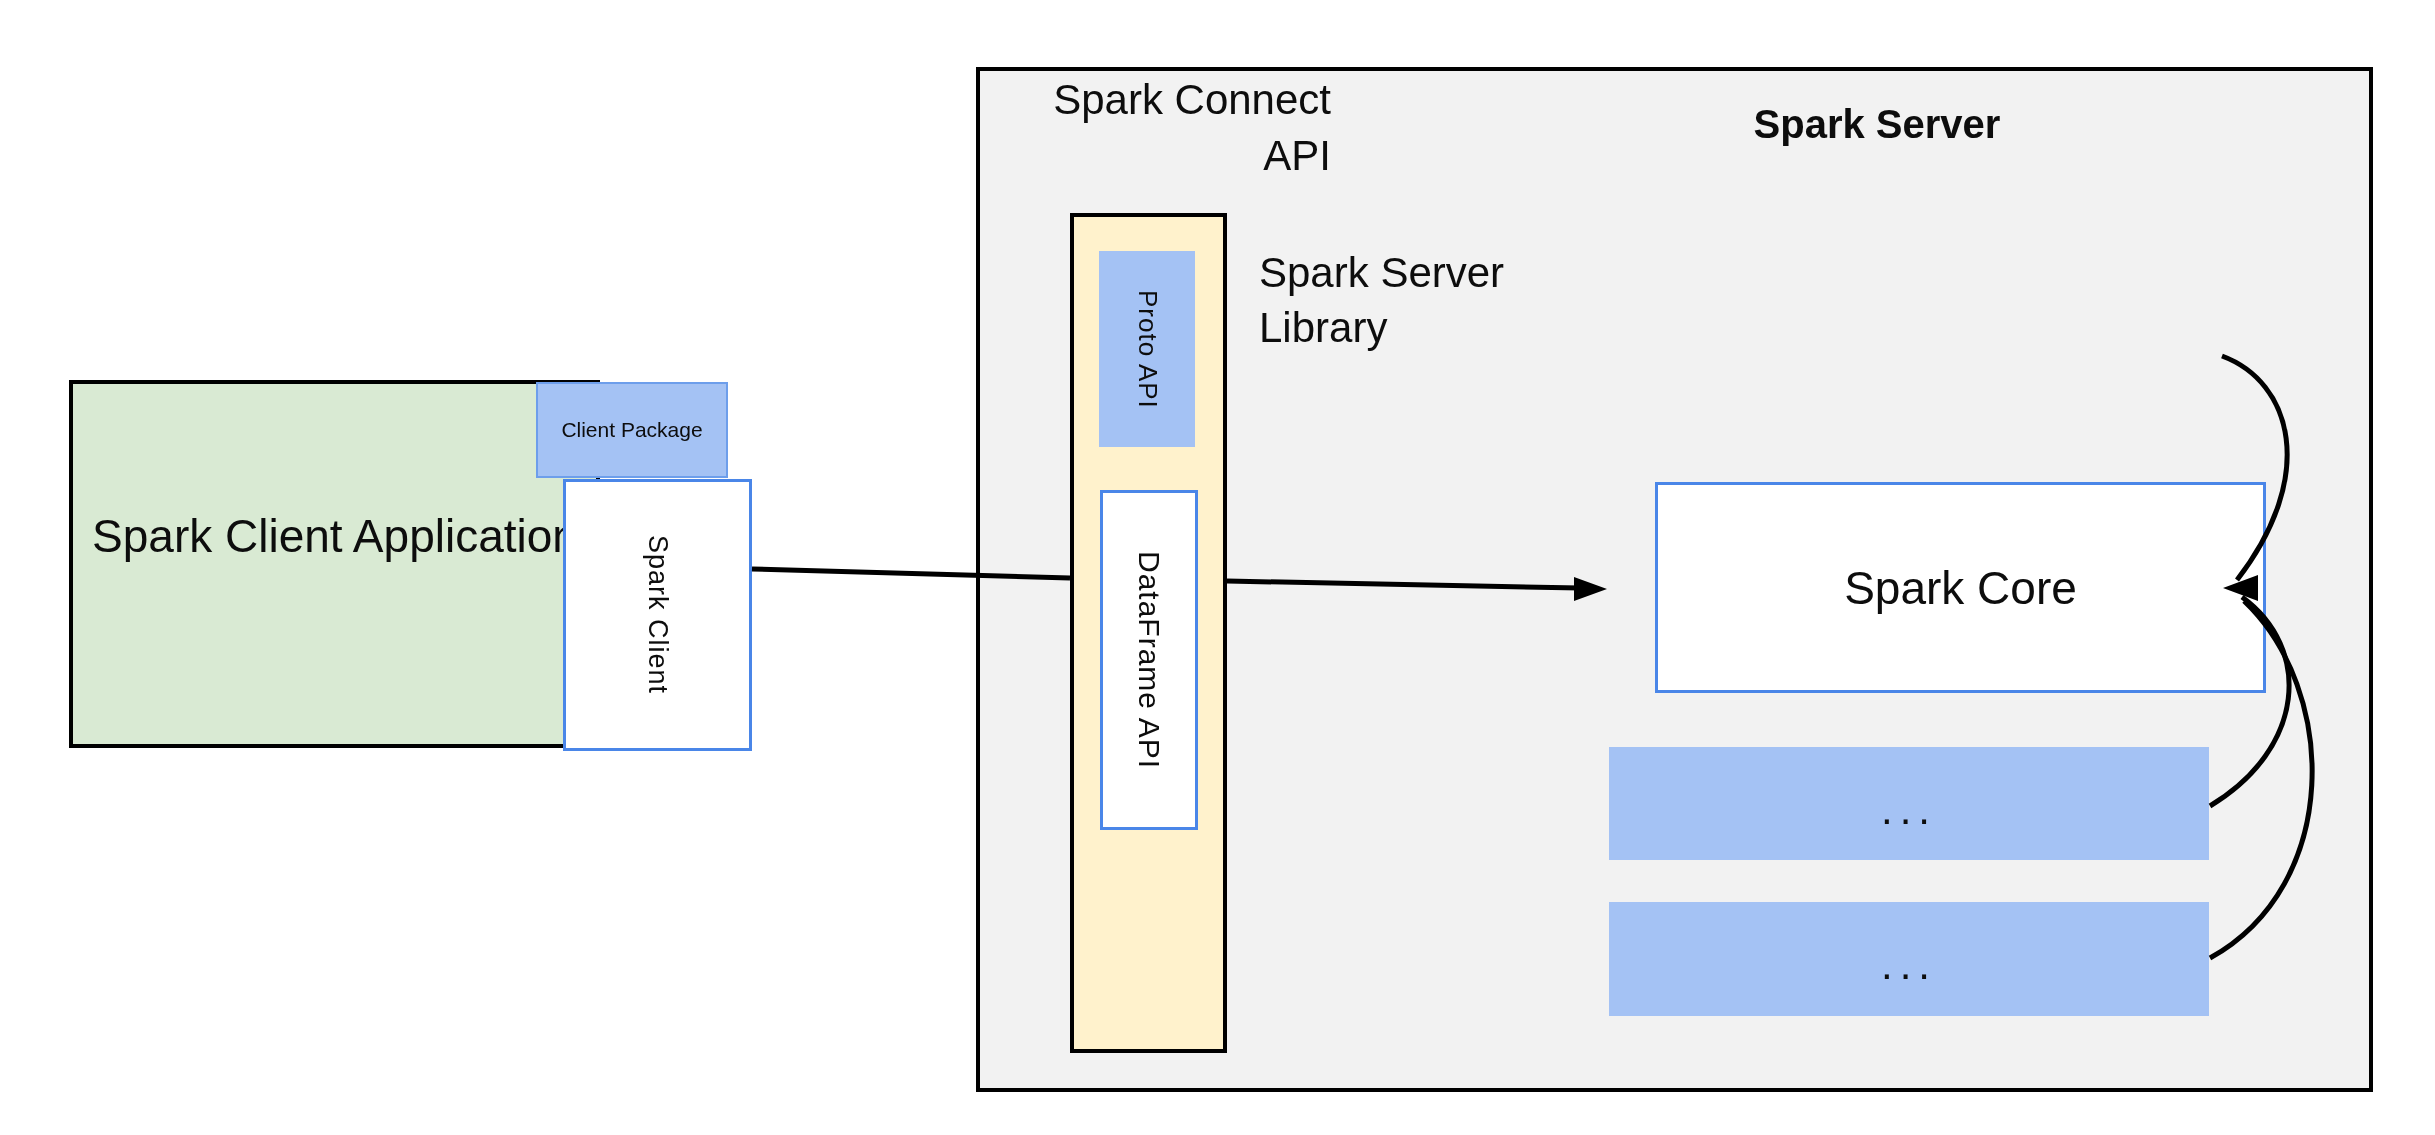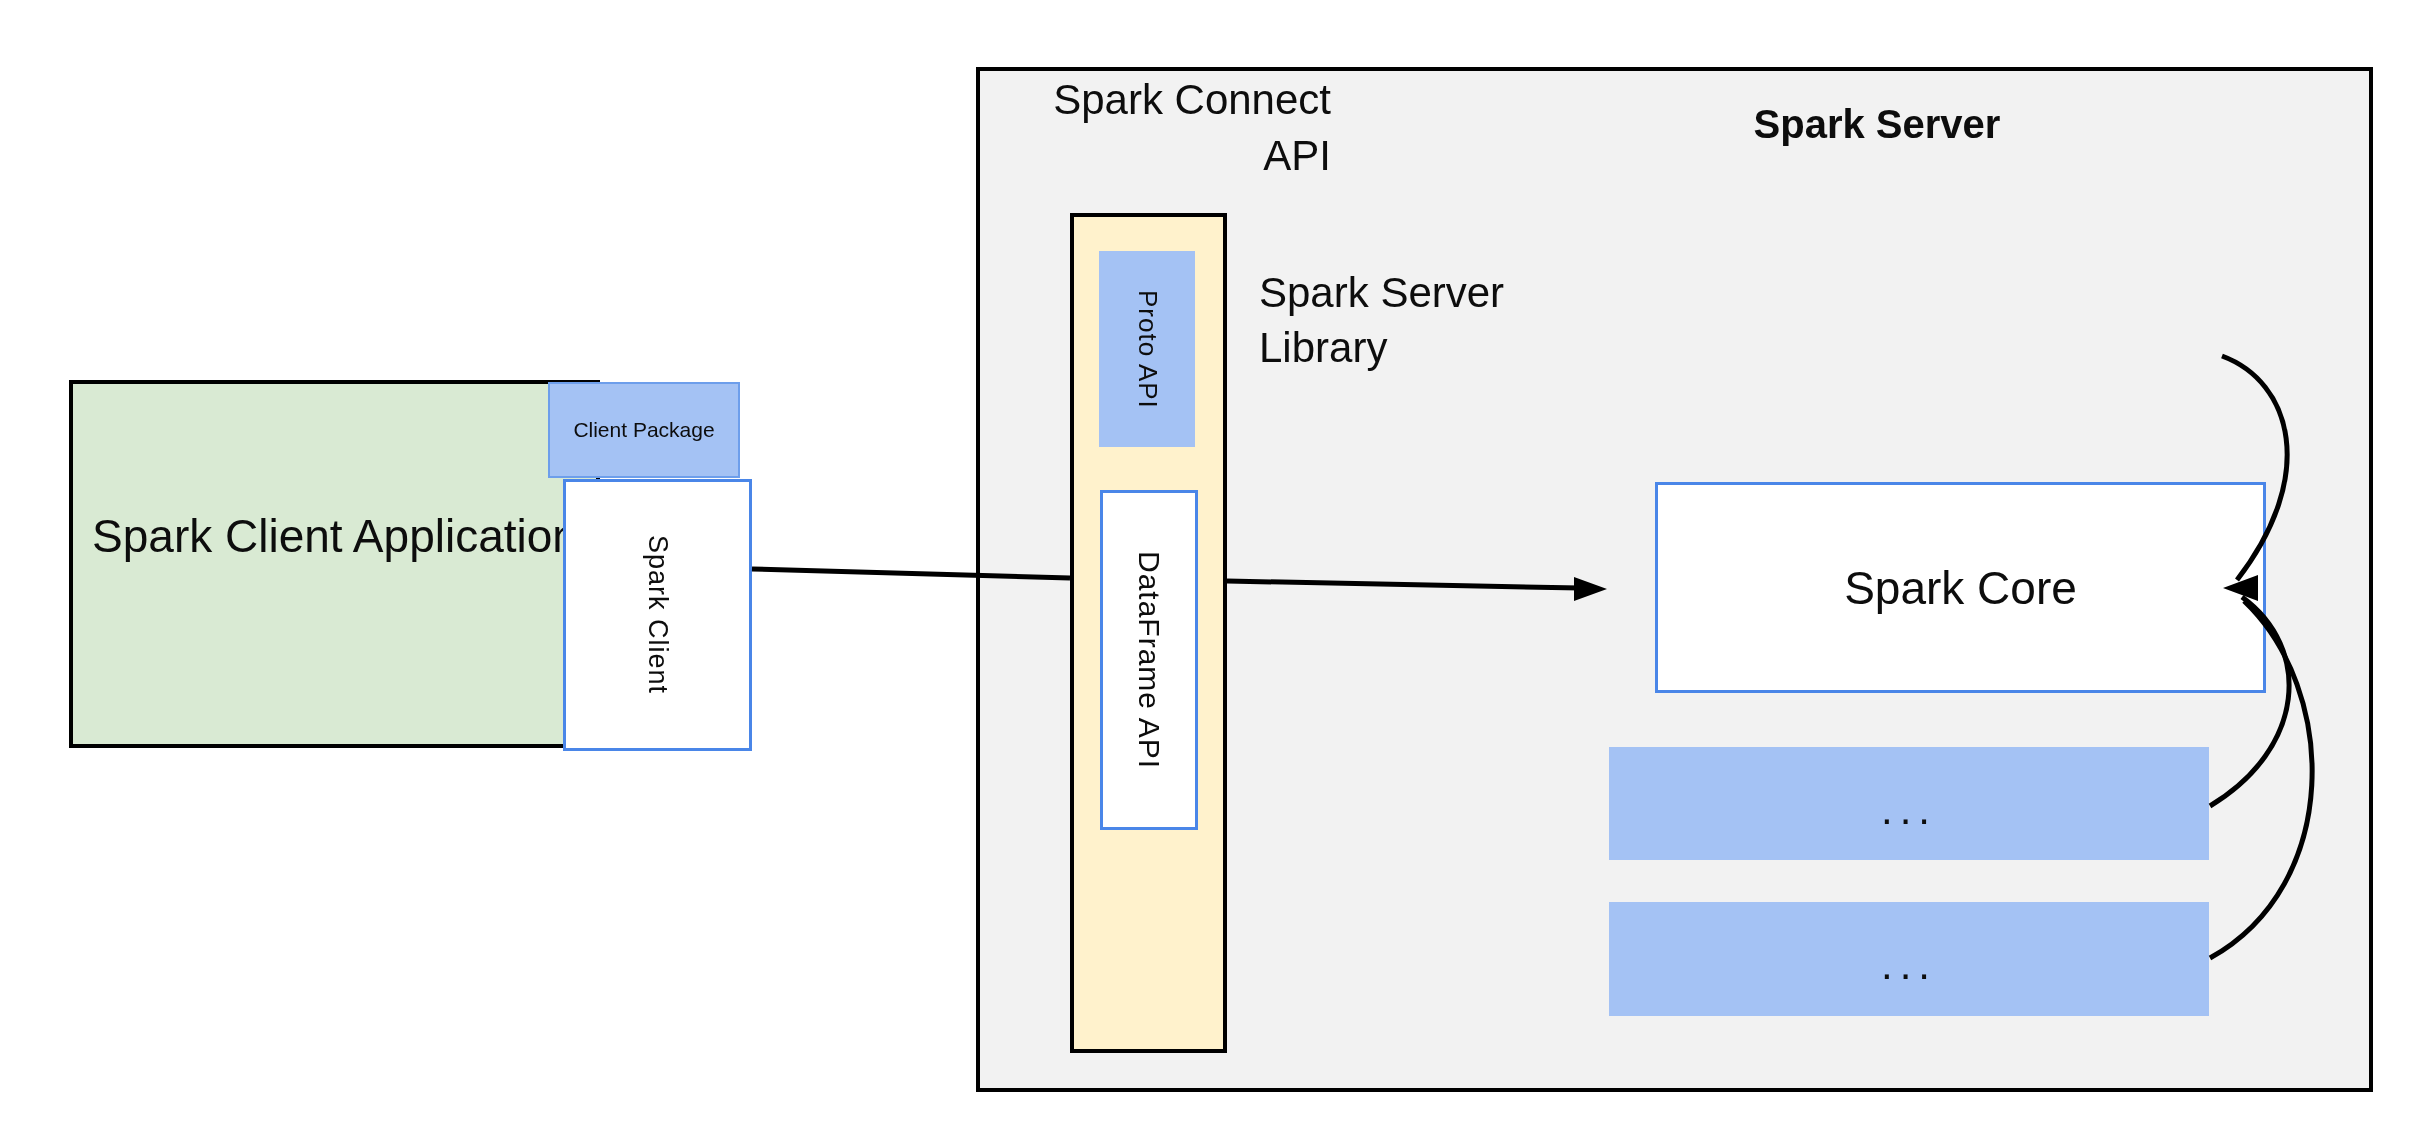--- a/index.html
+++ b/index.html
@@ -9,21 +9,21 @@
   }
   html,body{margin:0;padding:0;background:var(--bg);}
   body{font-family:"Liberation Sans","DejaVu Sans",sans-serif;color:var(--ink);}
   #stage{position:relative;width:2435px;height:1135px;background:var(--bg);overflow:hidden;}
   .abs{position:absolute;box-sizing:border-box;}
 
   .green-box{left:69px;top:380px;width:531px;height:368px;background:var(--green-fill);border:4px solid #000;}
   .server-box{left:976px;top:67px;width:1397px;height:1025px;background:var(--gray-fill);border:4px solid #000;}
   .yellow-box{left:1070px;top:213px;width:157px;height:840px;background:var(--yellow-fill);border:4px solid #000;}
 
-  .client-package{left:548px;top:382px;width:192px;height:96px;background:var(--blue-fill);
+  .client-package{left:536px;top:382px;width:192px;height:96px;background:var(--blue-fill);
     border:2px solid var(--pkg-border);display:flex;align-items:center;justify-content:center;
     text-align:center;font-size:21px;line-height:1.35;}
   .spark-client-box{left:563px;top:479px;width:189px;height:272px;background:#fff;
     border:3px solid var(--blue-border);display:flex;align-items:center;justify-content:center;}
 
   .proto-api{left:1099px;top:251px;width:96px;height:196px;background:var(--blue-fill);
     display:flex;align-items:center;justify-content:center;}
   .dataframe-api{left:1100px;top:490px;width:98px;height:340px;background:#fff;
     border:3px solid var(--blue-border);display:flex;align-items:center;justify-content:center;}
 
@@ -38,21 +38,21 @@
   .dots-2{top:902px;height:114px;}
 
   .vtext{writing-mode:vertical-rl;white-space:nowrap;}
   .spark-client-box .vtext{font-size:27px;letter-spacing:1px;}
   .proto-api .vtext{font-size:26px;letter-spacing:1px;}
   .dataframe-api .vtext{font-size:30px;letter-spacing:1px;}
 
   .lbl{white-space:pre-line;}
   .lbl-connect{left:991px;top:72px;width:340px;text-align:right;font-size:42px;line-height:1.33;}
   .lbl-server{left:1677px;top:102px;width:400px;text-align:center;font-size:40px;font-weight:bold;}
-  .lbl-library{left:1259px;top:245px;width:340px;font-size:42px;line-height:1.31;margin-top:20px;}
+  .lbl-library{left:1259px;top:245px;width:340px;font-size:42px;line-height:1.31;}
   .lbl-clientapp{left:70px;top:507px;width:530px;text-align:center;font-size:46px;line-height:1.3;}
 
   svg.overlay{position:absolute;left:0;top:0;width:2435px;height:1135px;pointer-events:none;}
 </style>
 </head>
 <body>
 
 <div id="stage">
 
   <div class="abs server-box"></div>

